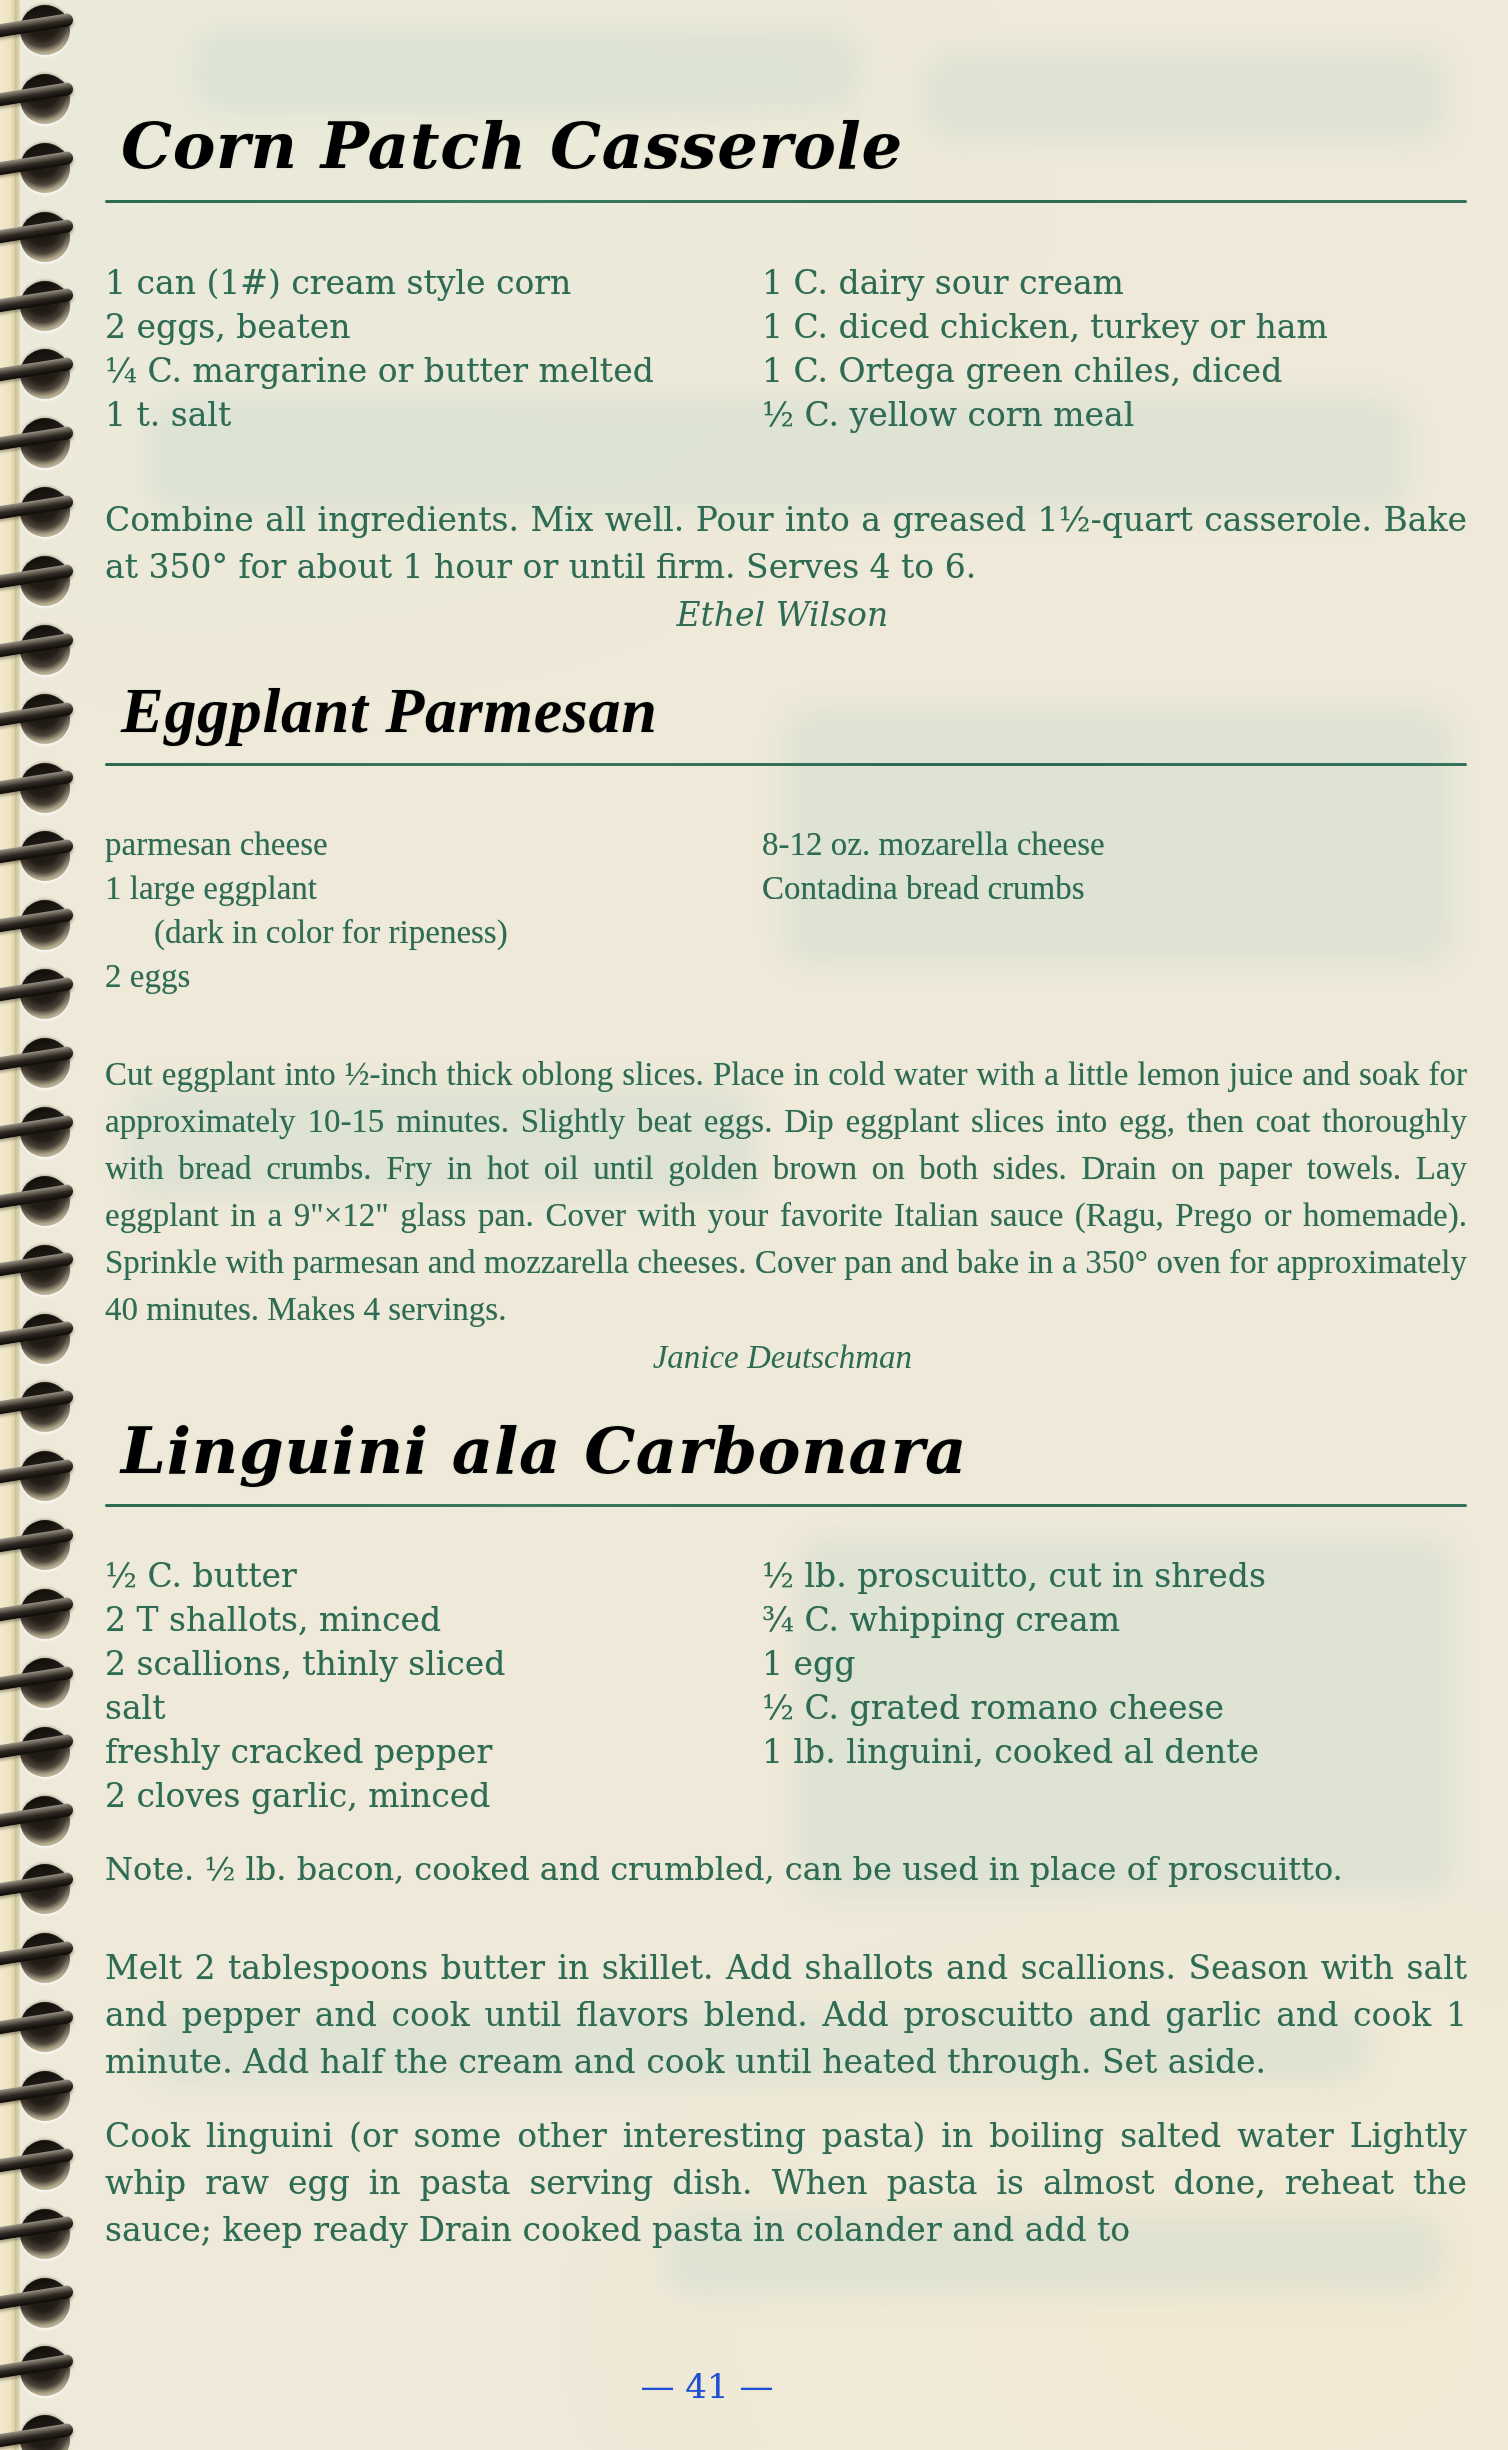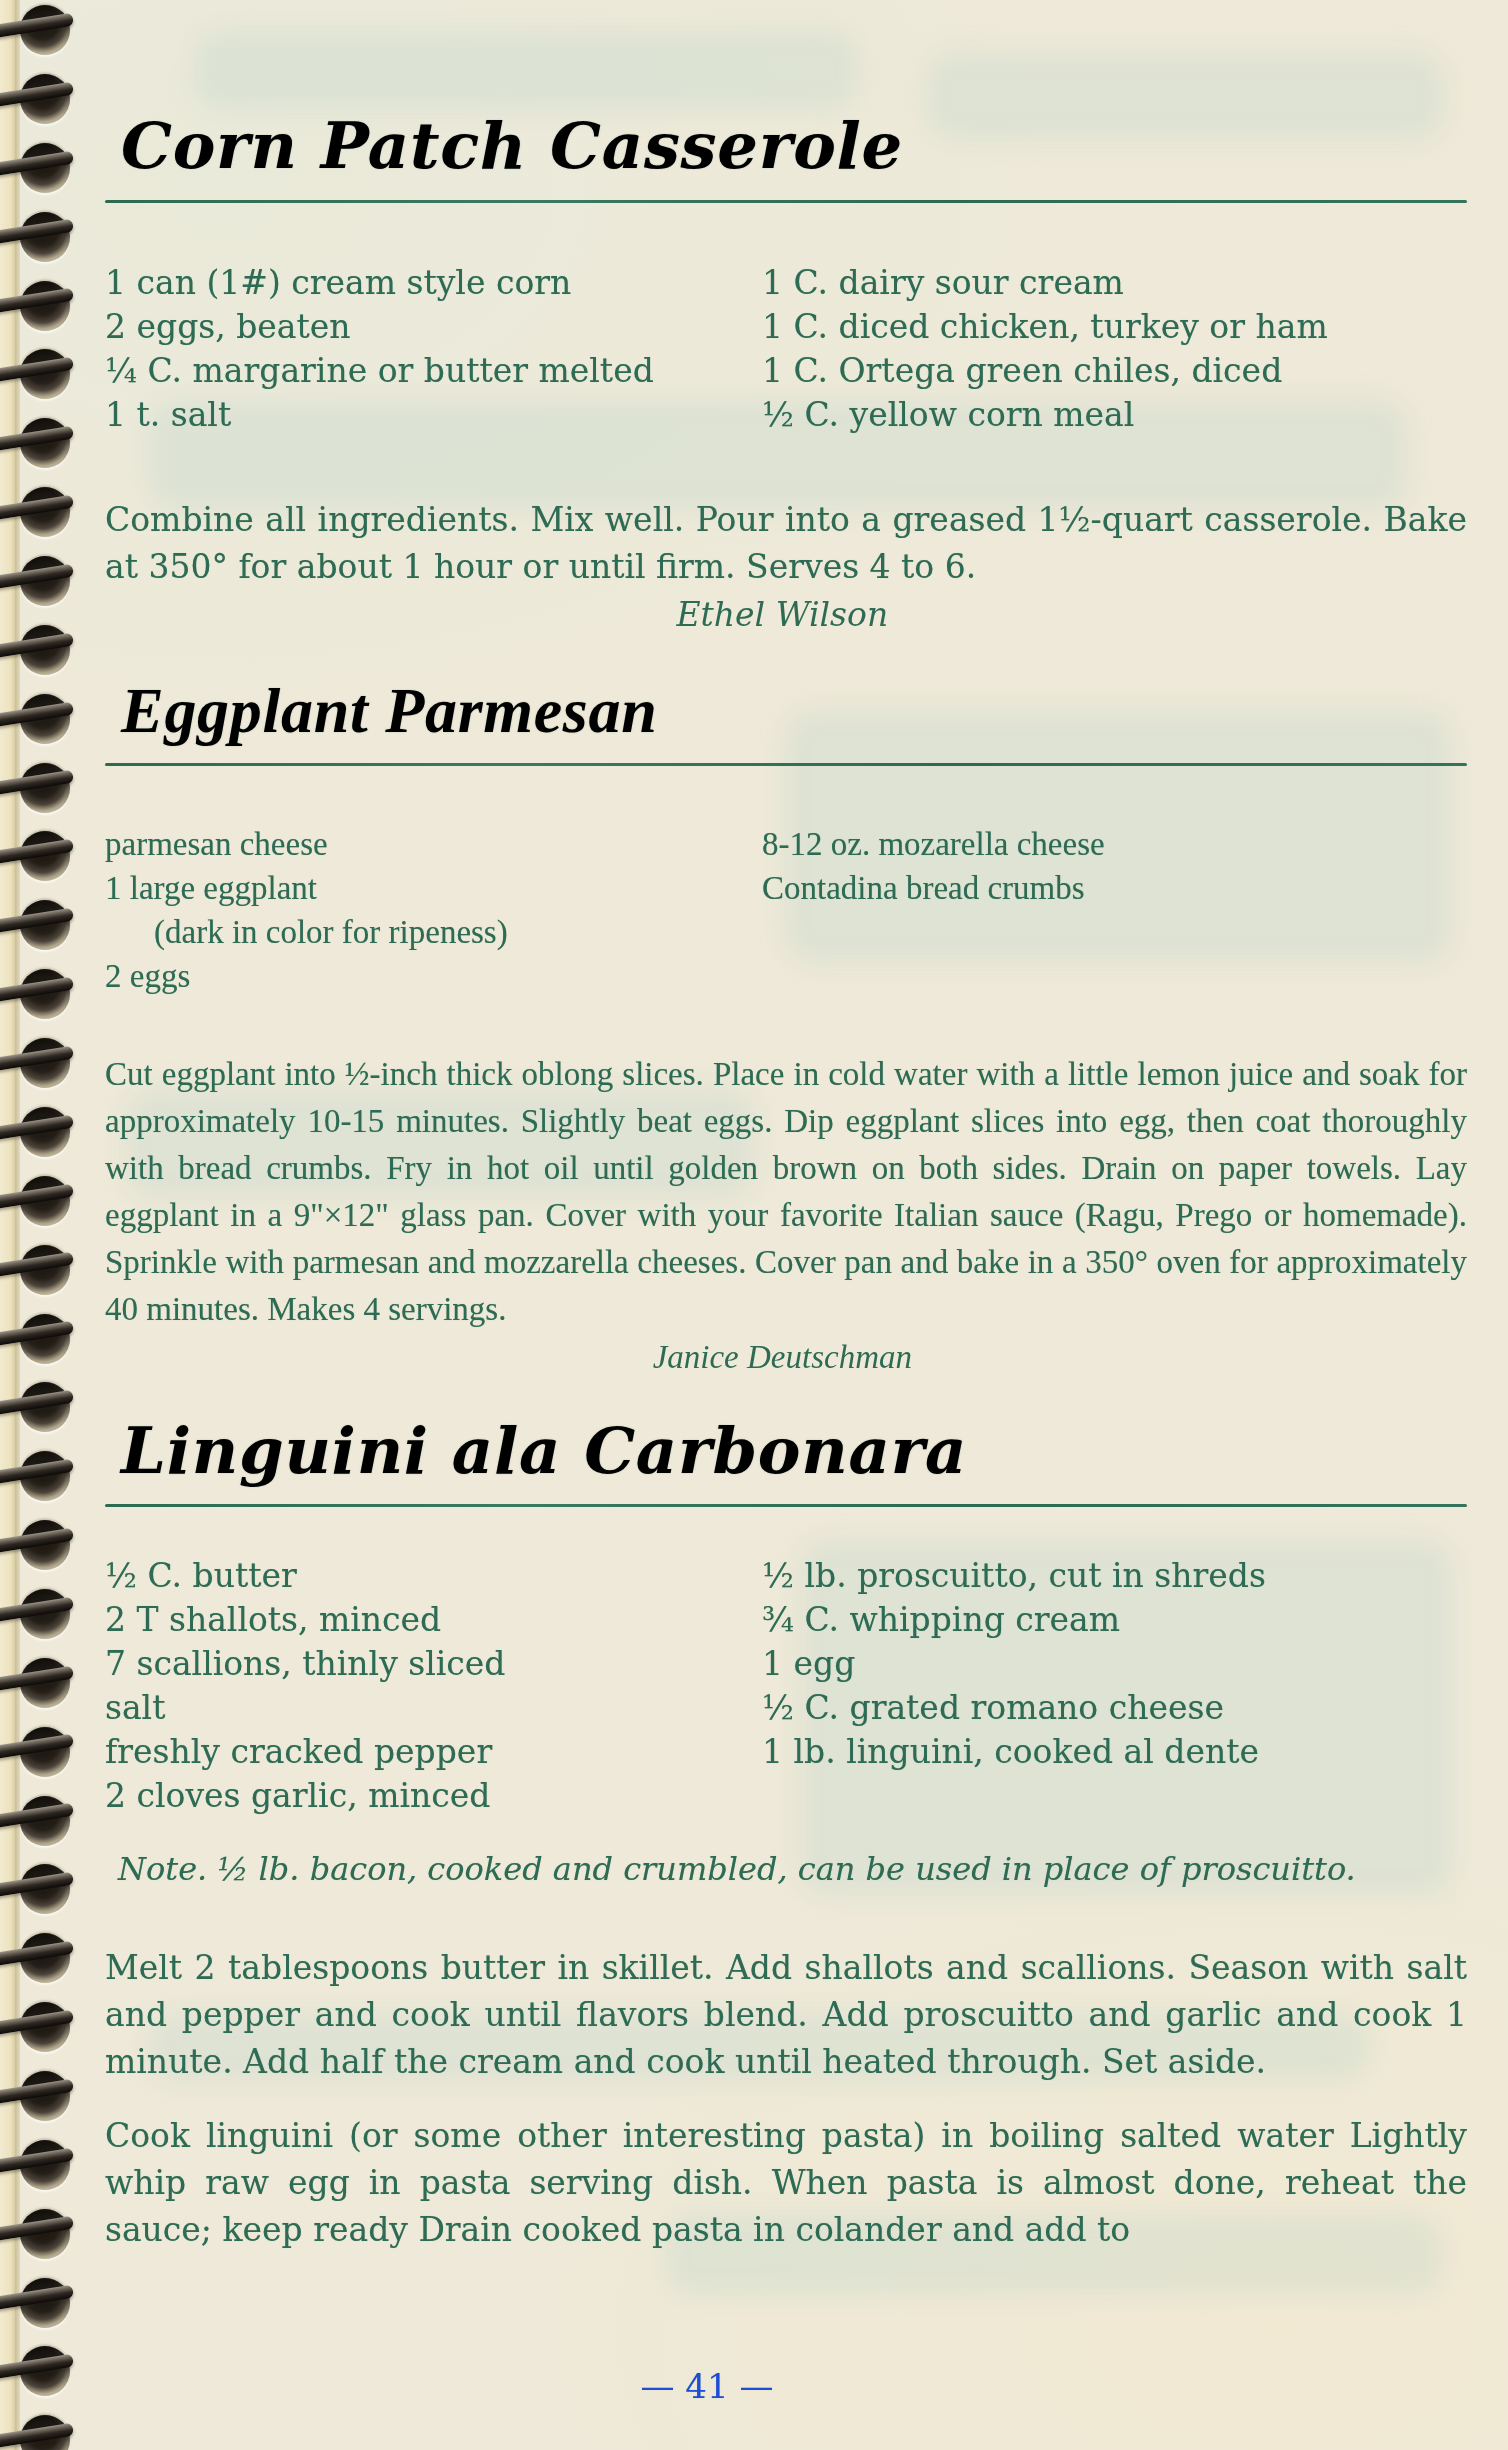--- a/index.html
+++ b/index.html
@@ -105,24 +105,23 @@
     text-shadow: 0 0 0.7px rgba(46,107,85,0.4);
   }
   .attribution {
     font-style: italic;
     font-size: 33px;
     line-height: 43px;
     text-align: center;
     margin: 3px 7.4px 0 0;
   }
   .note-line {
-    font-style: italic;
     font-size: 32px;
     line-height: 43px;
-    margin: 13px;
+    margin: 0;
     text-shadow: 0 0 0.7px rgba(46,107,85,0.4);
   }
   #sec-corn   { padding-top: 104px; }
   #sec-corn .rule      { margin-top: 12px; }
   #sec-corn .ing-row   { margin-top: 58px; }
   #sec-corn .body-par  { margin-top: 59px; }
   #sec-eggplant { margin-top: 33px; font-family: Liberation Serif, serif; }
   #sec-eggplant .rule     { margin-top: 10.4px; }
   #sec-eggplant .ing-row  { margin-top: 56px; }
   #sec-eggplant .body-par { margin-top: 53px; }
@@ -275,21 +274,21 @@
     <p class="attribution">Janice Deutschman</p>
   </section>
 
   <section id="sec-linguini">
     <h1 class="recipe-title">Linguini ala Carbonara</h1>
     <hr class="rule">
     <div class="ing-row">
       <div class="ing-col-left">
         <div class="ing">½ C. butter</div>
         <div class="ing">2 T  shallots, minced</div>
-        <div class="ing">7 scallions, thinly sliced</div>
+        <div class="ing">2 scallions, thinly sliced</div>
         <div class="ing">salt</div>
         <div class="ing">freshly cracked pepper</div>
         <div class="ing">2 cloves garlic, minced</div>
       </div>
       <div class="ing-col-right">
         <div class="ing">½ lb. proscuitto, cut in shreds</div>
         <div class="ing">¾ C. whipping cream</div>
         <div class="ing">1 egg</div>
         <div class="ing">½ C. grated romano cheese</div>
         <div class="ing">1 lb. linguini, cooked al dente</div>

